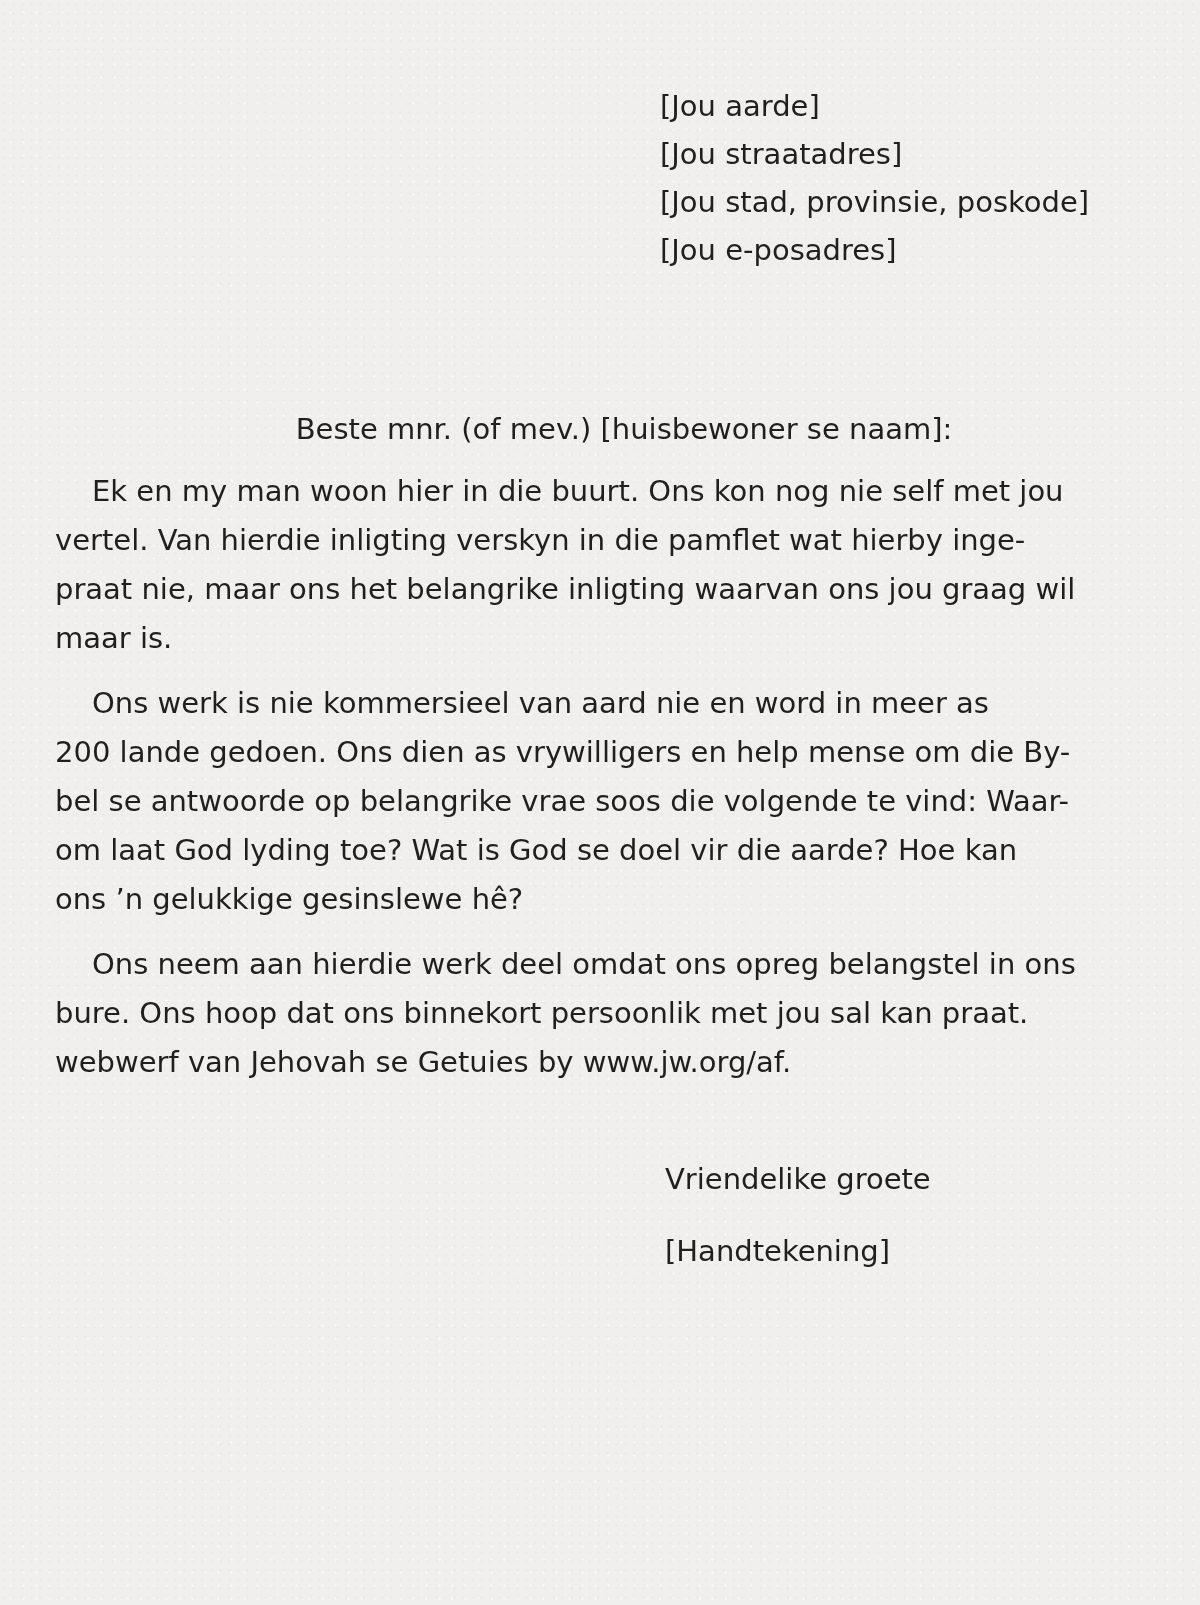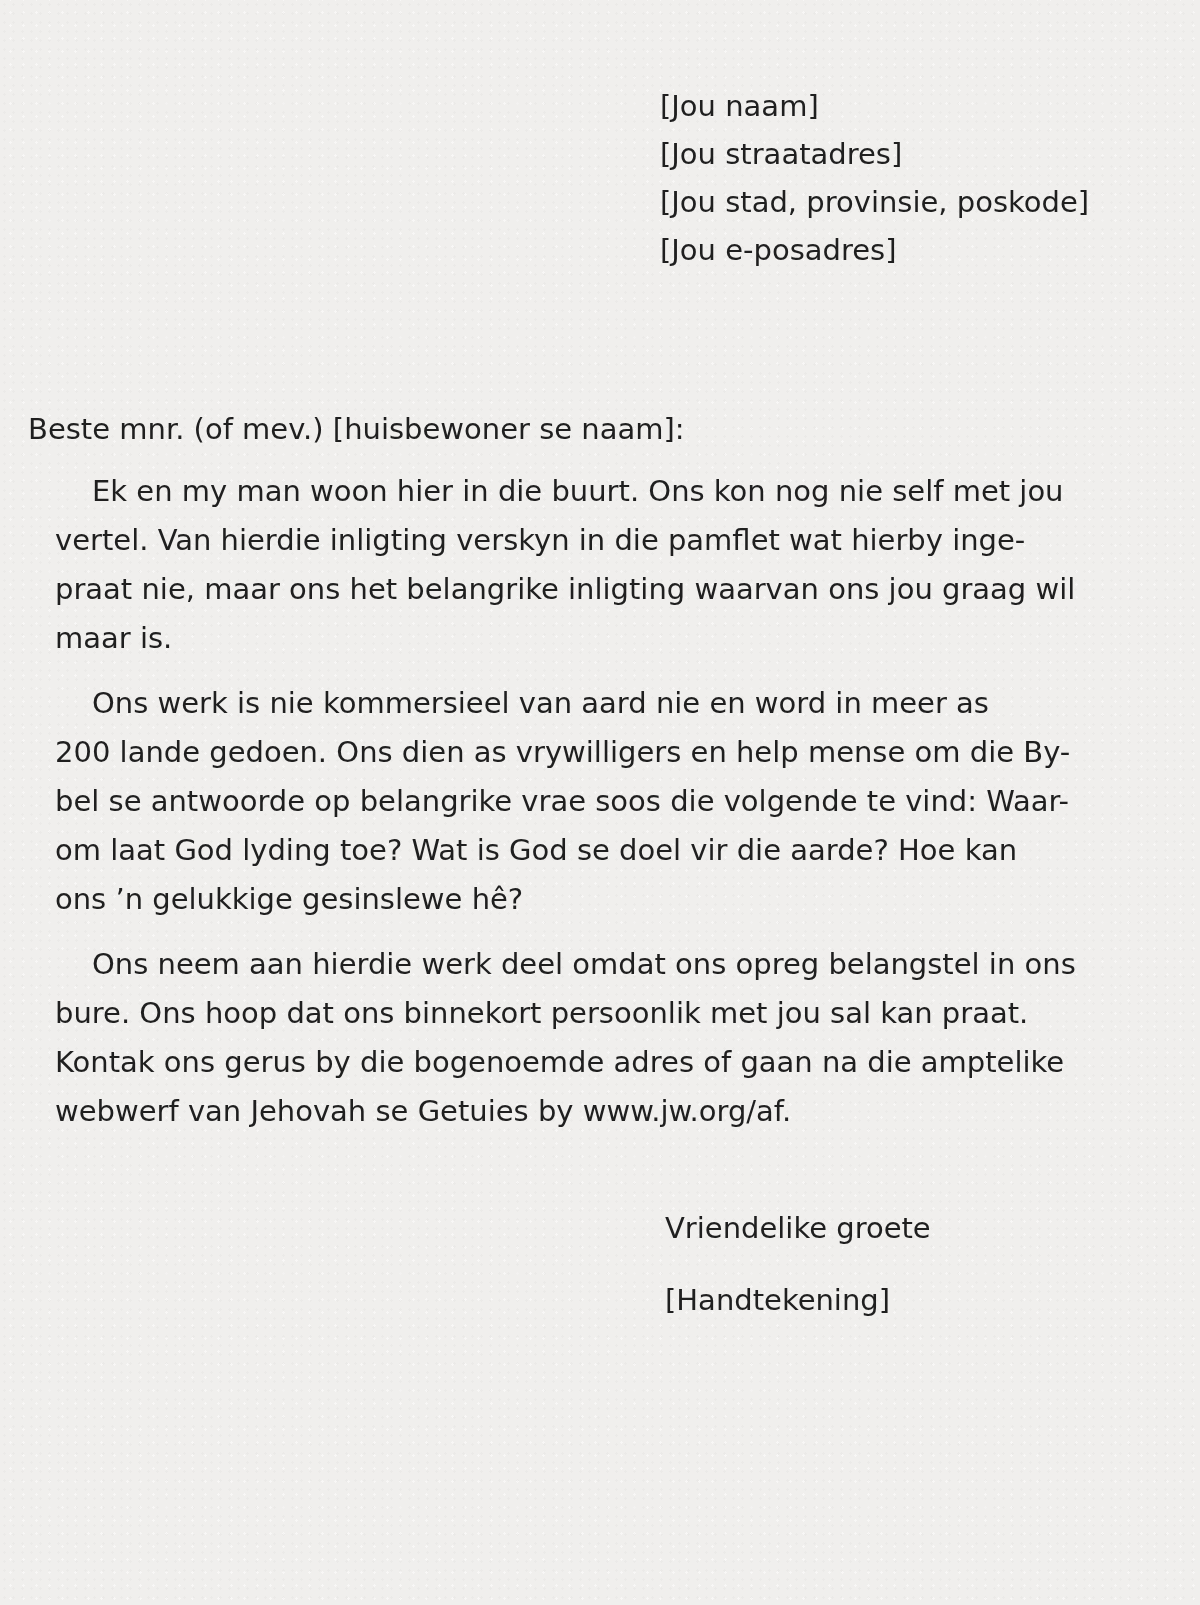--- a/index.html
+++ b/index.html
@@ -34,23 +34,24 @@
 
   .sender-block .line {
     line-height: 48px;
   }
 
   .sender-block {
     margin-left: 660px;
   }
 
   .salutation {
-    margin: 131px 0 0 28px;
+    margin: 131px 0 0 48px;
     line-height: 49px;
     white-space: nowrap;
+    text-align: center;
   }
 
   .paragraph {
     margin-left: 55px;
     margin-top: 16px;
   }
 
   .paragraph.first {
     margin-top: 13px;
   }
@@ -70,21 +71,21 @@
     line-height: 49px;
     white-space: nowrap;
   }
 </style>
 </head>
 <body>
 
 <div class="page">
 
   <div class="sender-block">
-    <div class="line">[Jou naam]</div>
+    <div class="line">[Jou aarde]</div>
     <div class="line">[Jou straatadres]</div>
     <div class="line">[Jou stad, provinsie, poskode]</div>
     <div class="line">[Jou e-posadres]</div>
   </div>
 
   <div class="salutation">Beste mnr. (of mev.) [huisbewoner se naam]:</div>
 
   <div class="paragraph first">
     <div class="line indent">Ek en my man woon hier in die buurt. Ons kon nog nie self met jou</div>
     <div class="line">vertel. Van hierdie inligting verskyn in die pamflet wat hierby inge-</div>
@@ -96,21 +97,20 @@
     <div class="line indent">Ons werk is nie kommersieel van aard nie en word in meer as</div>
     <div class="line">200 lande gedoen. Ons dien as vrywilligers en help mense om die By-</div>
     <div class="line">bel se antwoorde op belangrike vrae soos die volgende te vind: Waar-</div>
     <div class="line">om laat God lyding toe? Wat is God se doel vir die aarde? Hoe kan</div>
     <div class="line">ons ’n gelukkige gesinslewe hê?</div>
   </div>
 
   <div class="paragraph">
     <div class="line indent">Ons neem aan hierdie werk deel omdat ons opreg belangstel in ons</div>
     <div class="line">bure. Ons hoop dat ons binnekort persoonlik met jou sal kan praat.</div>
-    <div class="line">Kontak ons gerus by die bogenoemde adres of gaan na die amptelike</div>
     <div class="line">webwerf van Jehovah se Getuies by www.jw.org/af.</div>
   </div>
 
   <div class="closing">Vriendelike groete</div>
 
   <div class="signature">[Handtekening]</div>
 
 </div>
 
 </body></html>

